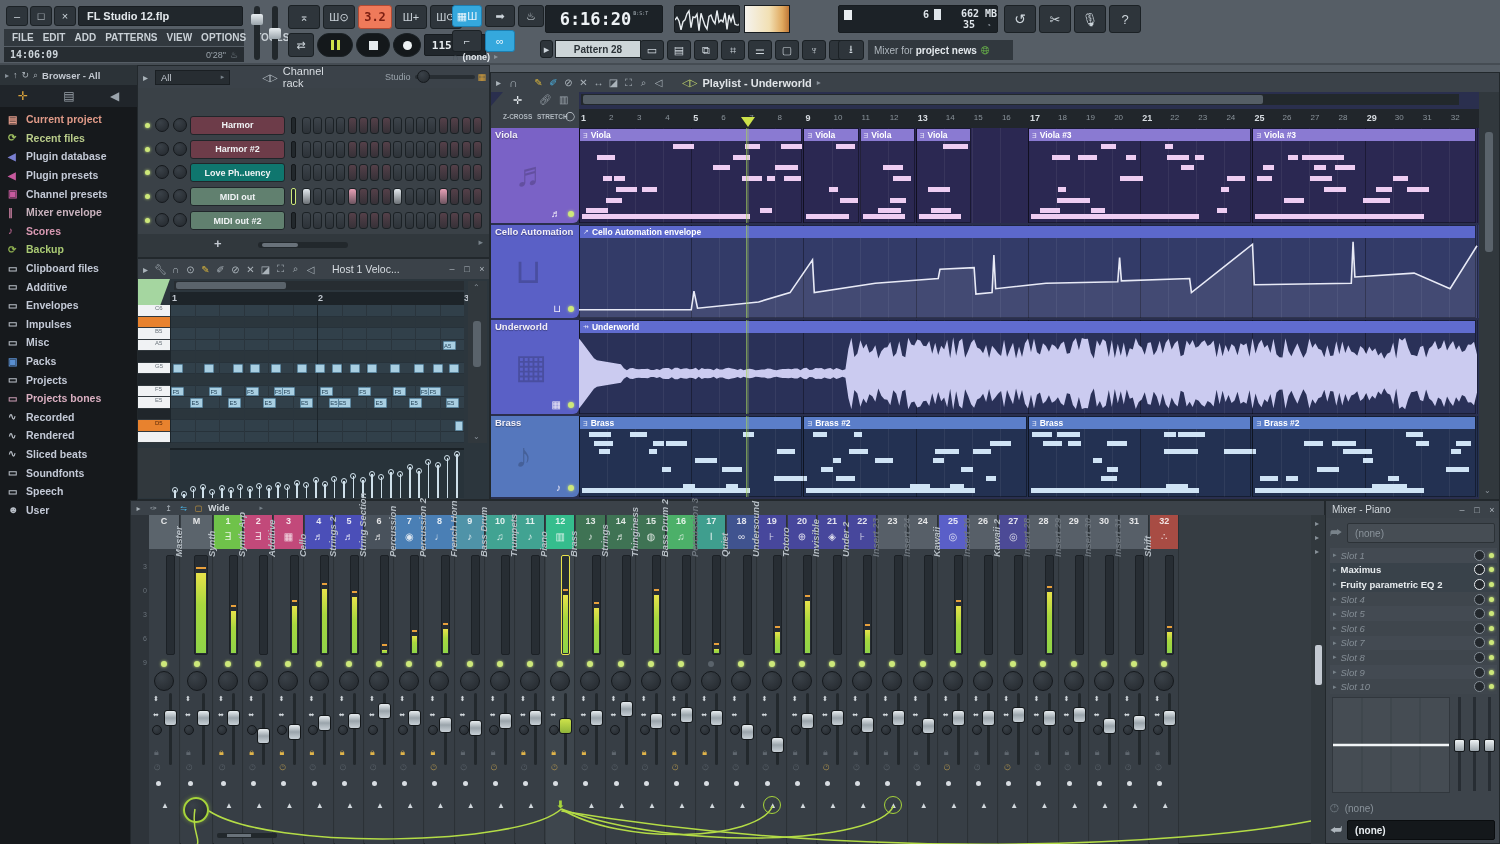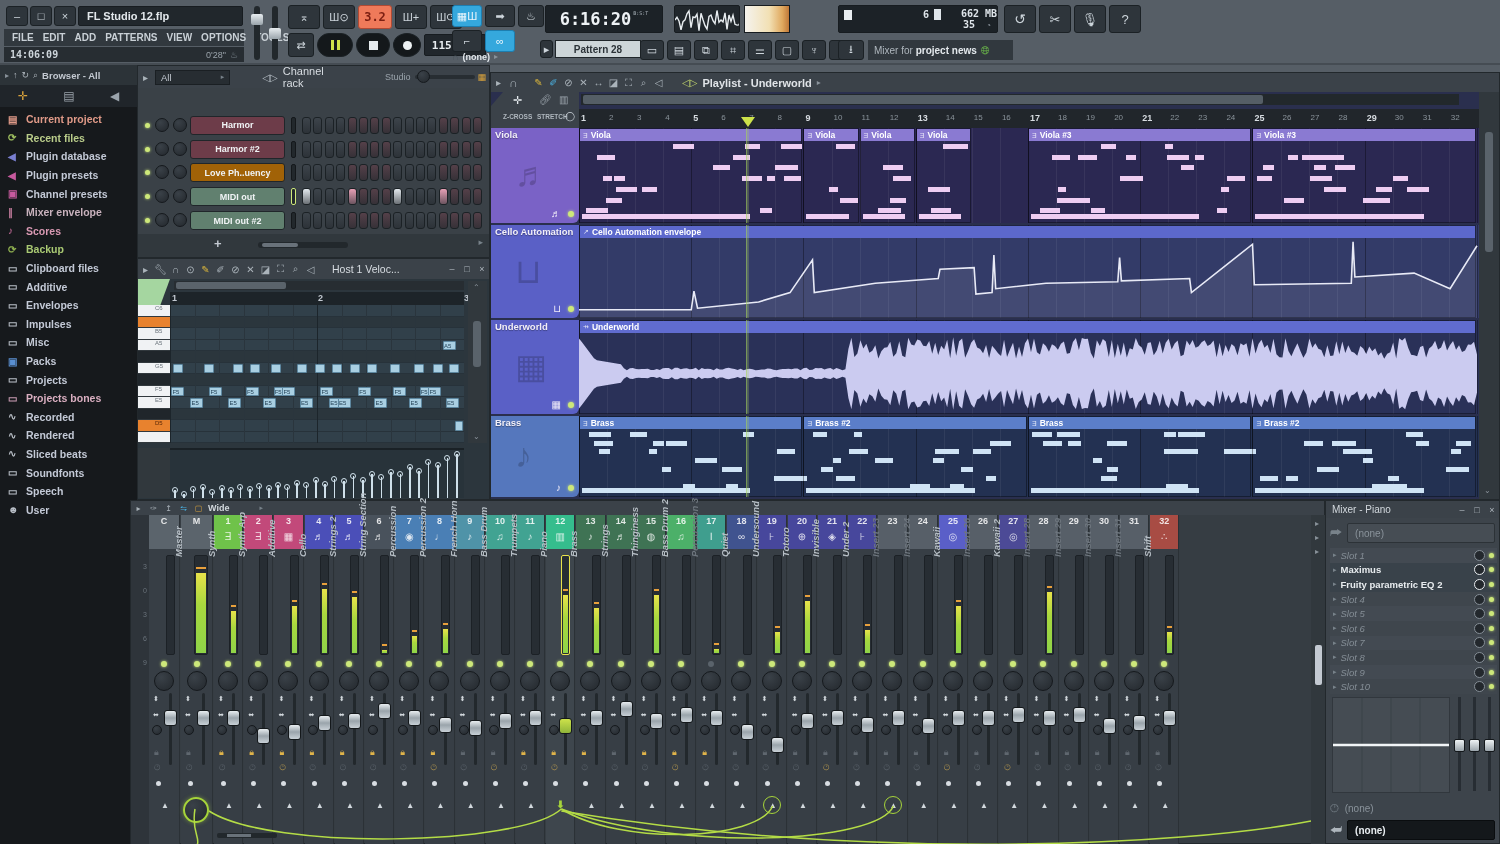--- a/index.html
+++ b/index.html
@@ -327,21 +327,21 @@
             <div style="position: absolute; left: 136.8px; top: 1px; width: 9px; height: 17px; border-radius: 3px; background: linear-gradient(rgb(85, 64, 73), rgb(35, 40, 45) 160%); border: 1px solid rgb(27, 33, 37);"></div>
             <div style="position: absolute; left: 148.2px; top: 1px; width: 9px; height: 17px; border-radius: 3px; background: linear-gradient(rgb(85, 64, 73), rgb(35, 40, 45) 160%); border: 1px solid rgb(27, 33, 37);"></div>
             <div style="position: absolute; left: 159.6px; top: 1px; width: 9px; height: 17px; border-radius: 3px; background: linear-gradient(rgb(85, 64, 73), rgb(35, 40, 45) 160%); border: 1px solid rgb(27, 33, 37);"></div>
             <div style="position: absolute; left: 171px; top: 1px; width: 9px; height: 17px; border-radius: 3px; background: linear-gradient(rgb(85, 64, 73), rgb(35, 40, 45) 160%); border: 1px solid rgb(27, 33, 37);"></div>
           </div>
         </div>
         <div style="position: absolute; left: 0px; top: 71.4px; width: 351px; height: 23px;">
           <div class="led" style="position: absolute; left: 7px; top: 9px; width: 5px; height: 5px;"></div>
           <div class="knob" style="position: absolute; left: 17px; top: 4px; width: 14px; height: 14px;"></div>
           <div class="knob" style="position: absolute; left: 35px; top: 4px; width: 14px; height: 14px;"></div>
-          <div style="position: absolute; left: 52px; top: 2px; width: 95px; height: 19px; background: #a16207; border-radius: 3px; border: 1px solid rgb(32, 38, 42); display: flex; align-items: center; justify-content: center;">
+          <div style="position: absolute; left: 52px; top: 2px; width: 95px; height: 19px; background: #0f766e; border-radius: 3px; border: 1px solid rgb(32, 38, 42); display: flex; align-items: center; justify-content: center;">
             <div style="color: rgb(240, 243, 245); font-size: 9px; font-weight: bold;">Love Ph..uency</div>
           </div>
           <div style="position: absolute; left: 153px; top: 3px; width: 5px; height: 17px; background: rgb(34, 40, 44); border-radius: 2px; border: 1px solid rgb(20, 24, 27);"></div>
           <div style="position: absolute; left: 164px; top: 2px; width: 183px; height: 19px;">
             <div style="position: absolute; left: 0px; top: 1px; width: 9px; height: 17px; border-radius: 3px; background: linear-gradient(rgb(61, 68, 75), rgb(35, 40, 45) 160%); border: 1px solid rgb(27, 33, 37);"></div>
             <div style="position: absolute; left: 11.4px; top: 1px; width: 9px; height: 17px; border-radius: 3px; background: linear-gradient(rgb(61, 68, 75), rgb(35, 40, 45) 160%); border: 1px solid rgb(27, 33, 37);"></div>
             <div style="position: absolute; left: 22.8px; top: 1px; width: 9px; height: 17px; border-radius: 3px; background: linear-gradient(rgb(61, 68, 75), rgb(35, 40, 45) 160%); border: 1px solid rgb(27, 33, 37);"></div>
             <div style="position: absolute; left: 34.2px; top: 1px; width: 9px; height: 17px; border-radius: 3px; background: linear-gradient(rgb(61, 68, 75), rgb(35, 40, 45) 160%); border: 1px solid rgb(27, 33, 37);"></div>
             <div style="position: absolute; left: 45.6px; top: 1px; width: 9px; height: 17px; border-radius: 3px; background: linear-gradient(rgb(85, 64, 73), rgb(35, 40, 45) 160%); border: 1px solid rgb(27, 33, 37);"></div>
             <div style="position: absolute; left: 57px; top: 1px; width: 9px; height: 17px; border-radius: 3px; background: linear-gradient(rgb(85, 64, 73), rgb(35, 40, 45) 160%); border: 1px solid rgb(27, 33, 37);"></div>

